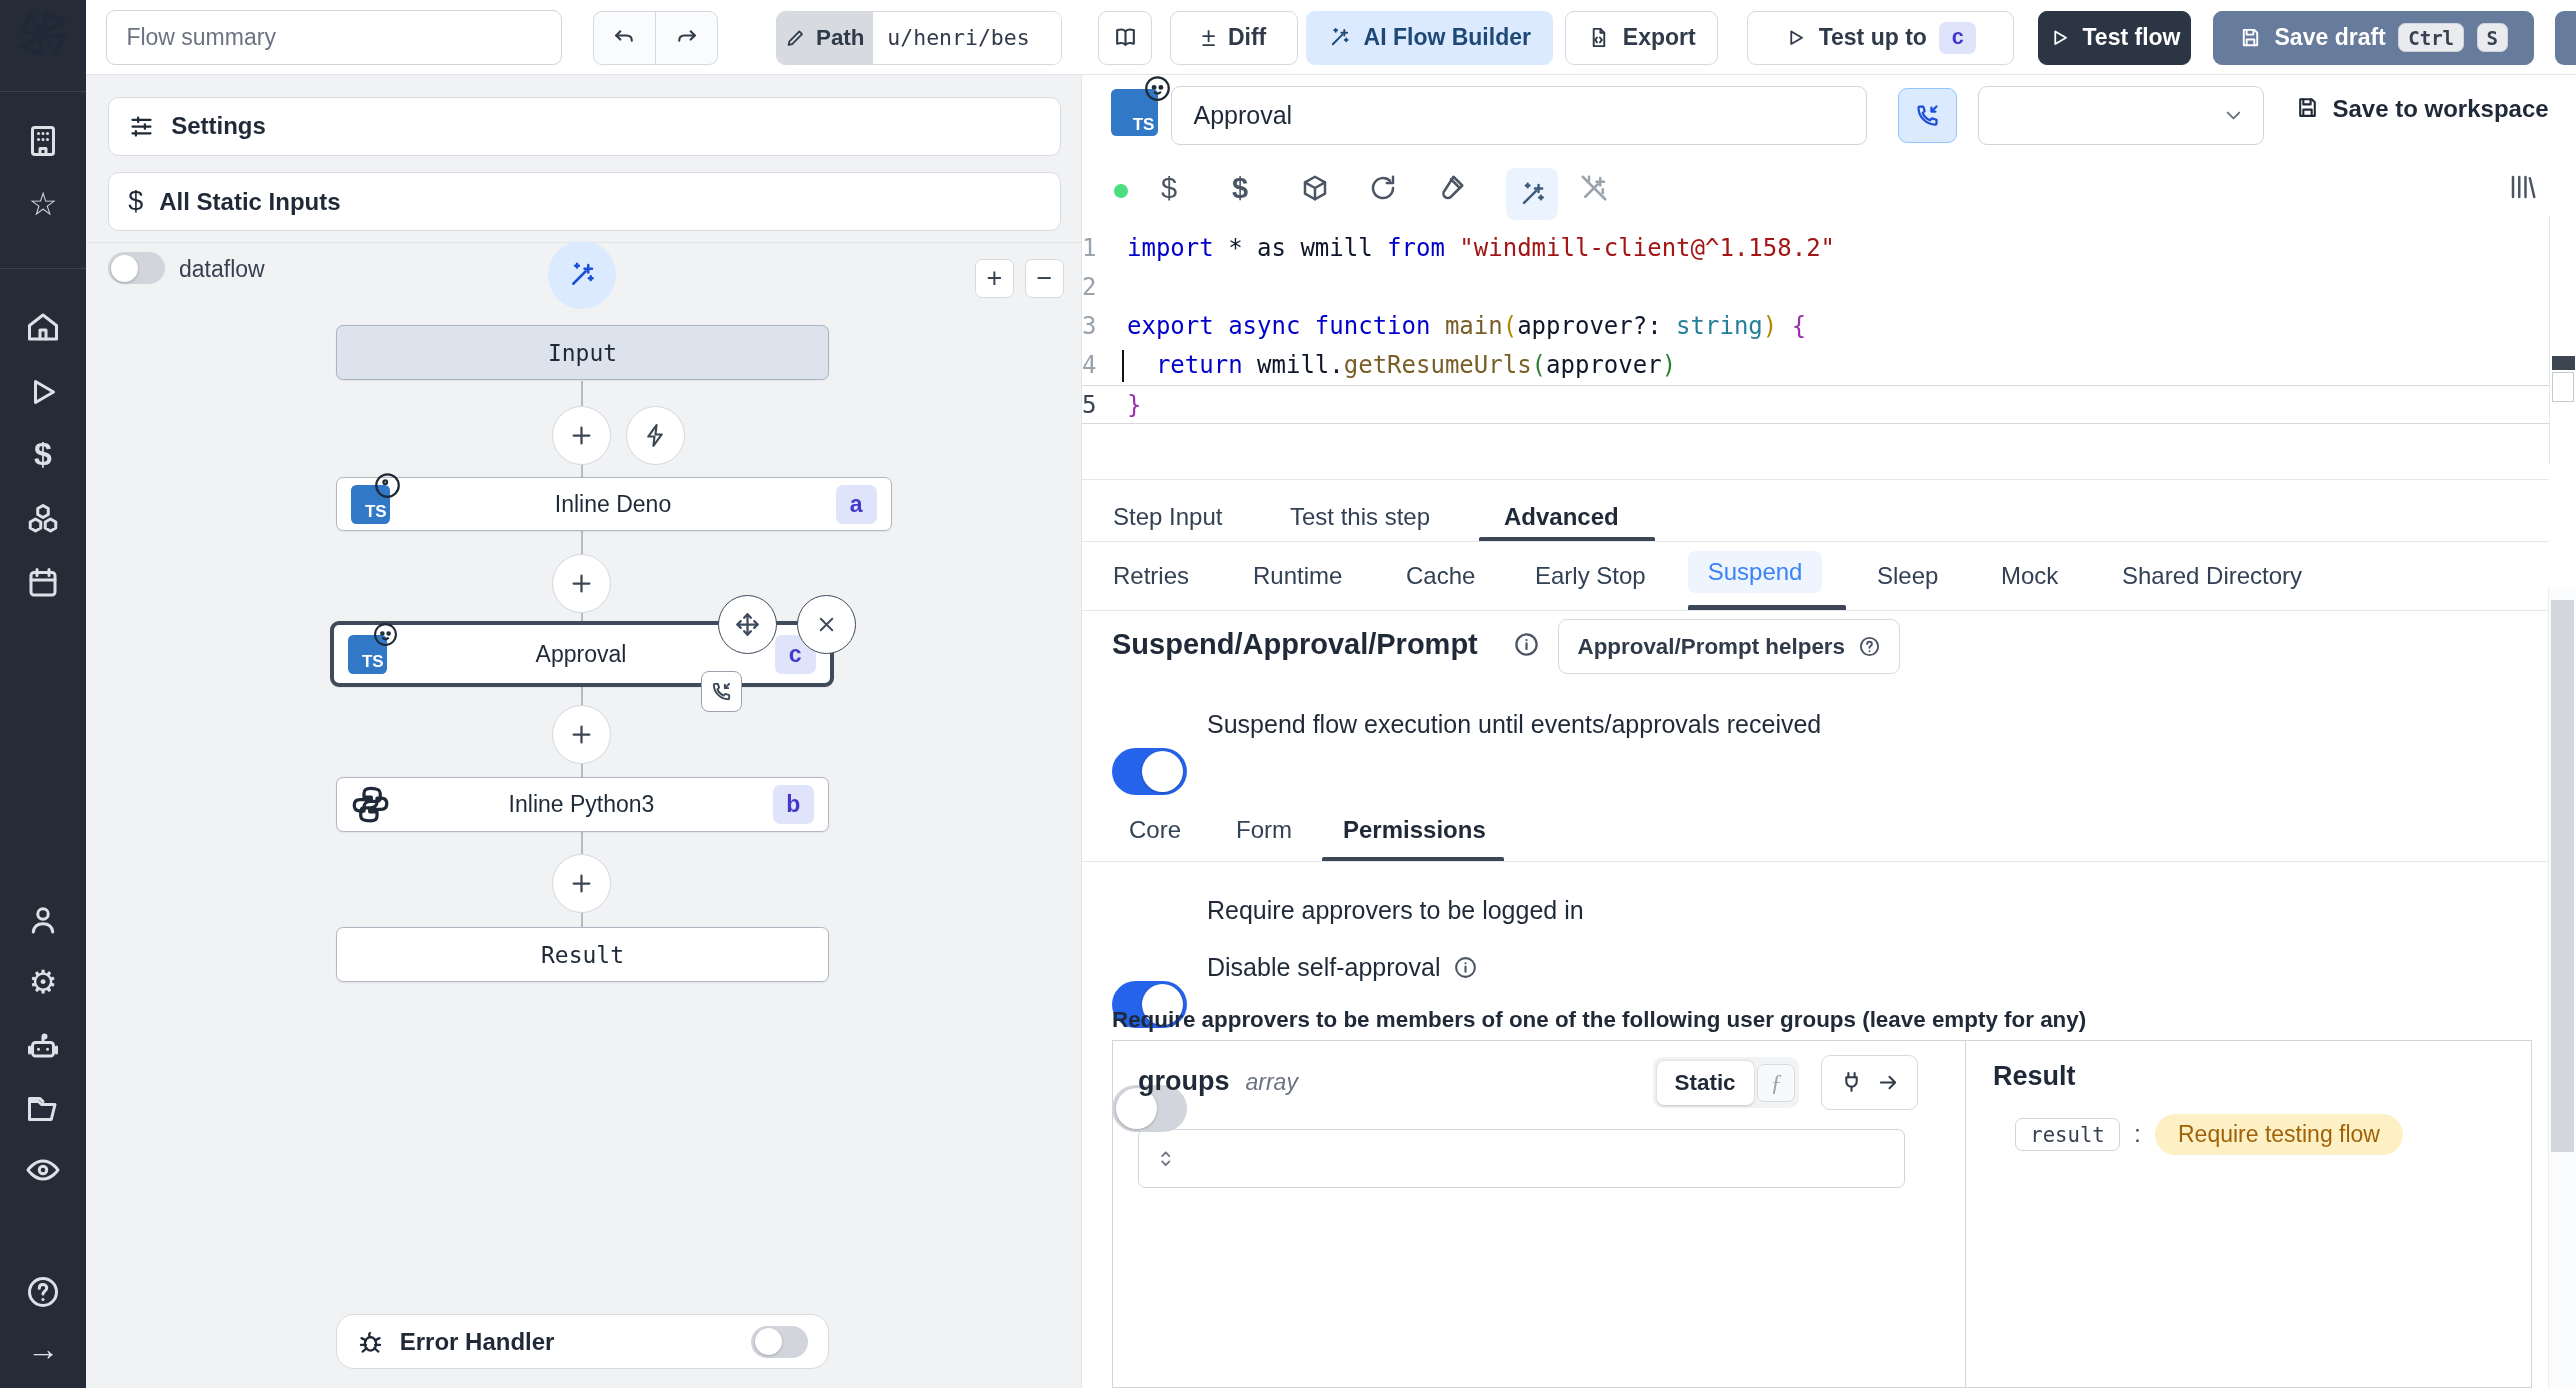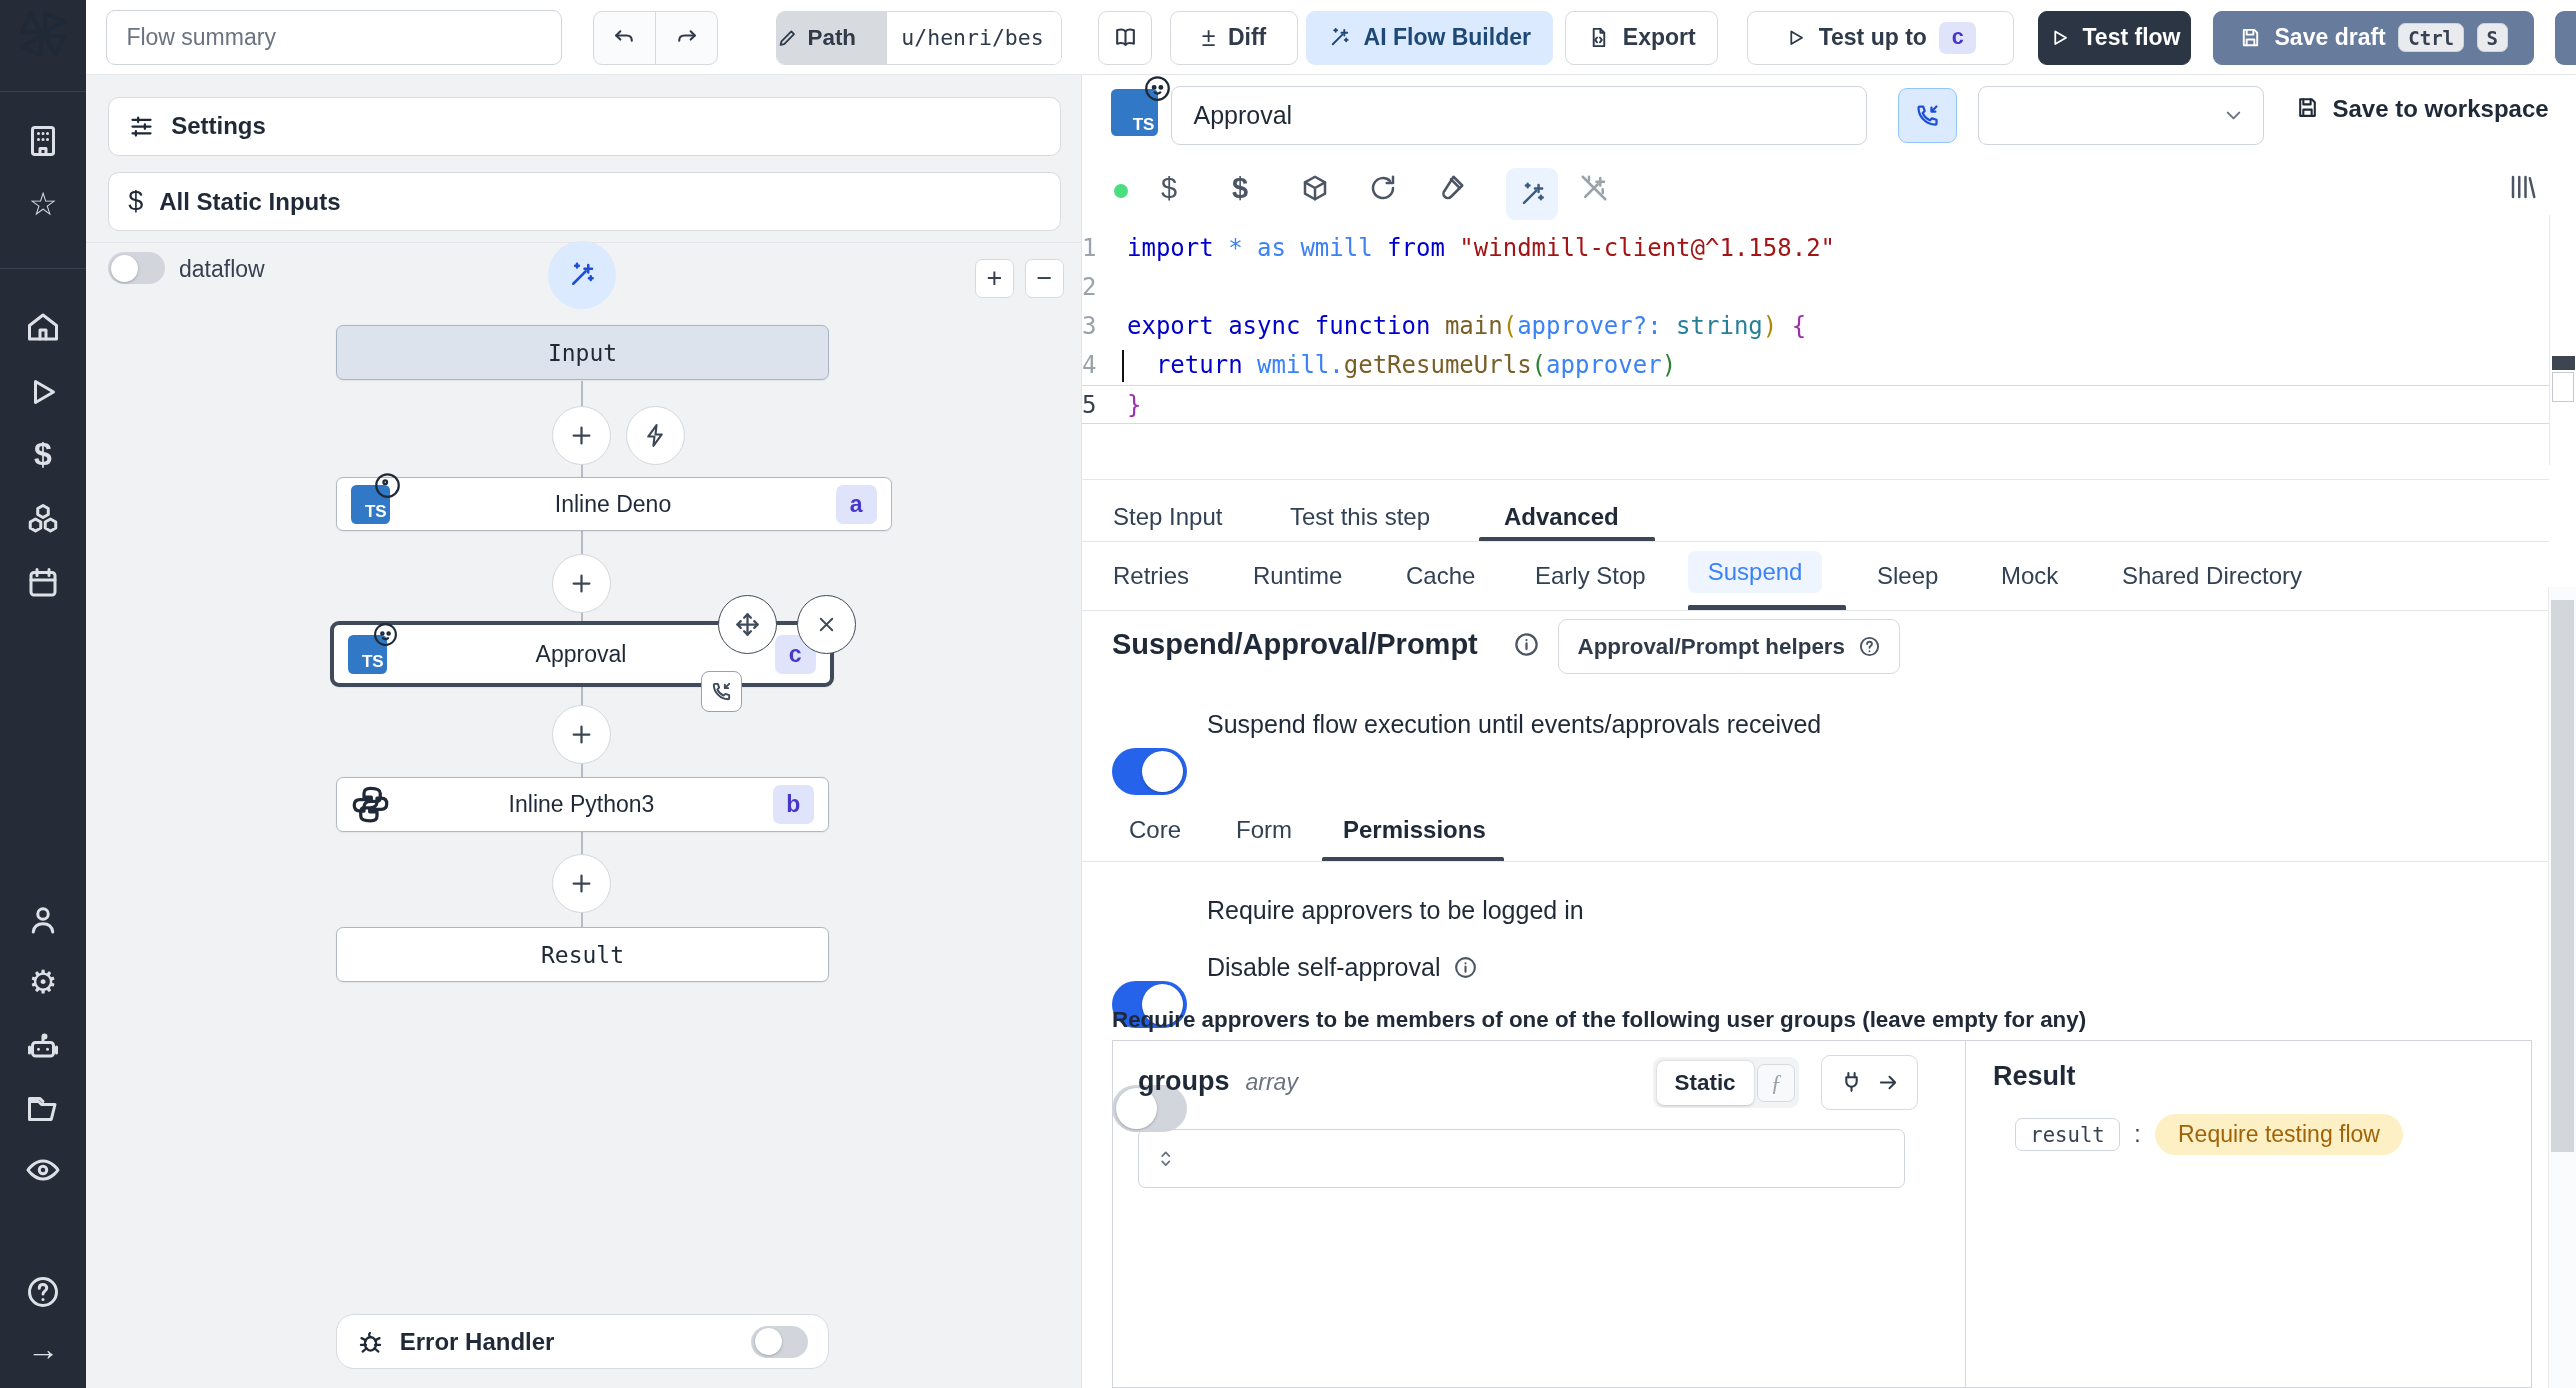--- a/index.html
+++ b/index.html
@@ -60,21 +60,21 @@
   .tab { font-size:24px; color:#334155; cursor:pointer; }
   .tab-underline { position:absolute; height:5.4px; background:#3c4654; border-radius:1.8px; }
   .hline { position:absolute; background:#e5e7eb; height:0.9px; }
   .code-line { display:flex; height:39px; line-height:39px; font-size:24px; }
   .code-line .ln { width:45px; text-align:right; color:#9aa2ab; padding-right:36px; flex:none;
      font-family:"DejaVu Sans Mono", monospace; }
   .code-line .lc { white-space:pre; font-family:"DejaVu Sans Mono", monospace; color:#111; position:relative;}
   .code-line.current { border-top:0.9px solid #d9d9d9; border-bottom:0.9px solid #d9d9d9; }
   .code-line.current .ln { color:#374151; }
   .kw{color:#0000cc;} .str{color:#a31515;} .fn{color:#795e26;margin-top:36px;} .ty{color:#267f99;}
-  .bg{color:#b08800;} .bp{color:#9b2fae;} .bgr{color:#2f8132;} .pl{color:#3b82f6;}
+  .bg{color:#b08800;} .bp{color:#9b2fae;} .bgr{color:#2f8132;} .pl{color:#0f172a;}
   .cursor { position:absolute; left:-5.4px; top:3.6px; width:2.7px; height:32px; background:#111; }
   .icbtn { color:#4b5563; }
   .pill-tab { background:#eef5ff; color:#3b82f6; border-radius:7.2px; padding:7.2px 19.7px; }
   .seg { background:#f2f3f5; border-radius:9px; display:flex; align-items:center; padding:3.6px; gap:3.6px; }
   .seg .on-chip { background:#fff; border-radius:7.2px; box-shadow:0 0.9px 2.7px rgba(0,0,0,.2);
     font-size:22.4px; font-weight:600; color:#1f2937; padding:9px 18px; }
   .seg .f-chip { width:38px; height:38px; border:0.9px solid #d6dade; border-radius:7.2px; color:#9aa2ab;
     display:flex; align-items:center; justify-content:center; font-family:"Liberation Serif", serif;
     font-style:italic; font-size:23px; background:#f8f9fa;}
   .chip { border:0.9px solid #cfd4da; border-radius:7.2px; padding:3.6px 14.3px; font-size:20.6px; color:#374151; }
@@ -175,21 +175,21 @@
         </svg>
     </div>
     <div style="flex:1;display:flex;align-items:center;justify-content:center;color:#2f3a4a">
       <svg class="ic" viewBox="0 0 24 24" style="width:25px;height:25px">
           <path d="M16 6l4 4-4 4"></path>
           <path d="M20 10H10c-3 0-5 2-5 5"></path>
         </svg>
     </div>
   </div>
   <div class="abs" style="left:690px;top:10.7px;width:286px;height:54px;border:0.9px solid #d6dade;border-radius:9px;display:flex;overflow:hidden">
-    <div style="width:110px;background:#d7dade;display:flex;align-items:center;gap:9px;font-size:22.4px;font-weight:600;color:#2f3a4a">
+    <div style="width:96px;background:#d7dade;display:flex;align-items:center;justify-content:center;gap:9px;font-size:22.4px;font-weight:600;color:#2f3a4a">
       <svg class="ic" viewBox="0 0 24 24" style="width:21.5px;height:21.5px">
           <path d="M4 20l4-1L19 8l-3-3L5 16z"></path>
         </svg>
       <span>Path</span>
     </div>
     <div class="mono" style="flex:1;display:flex;align-items:center;padding-left:14.3px;font-size:21.5px;color:#2f3a4a;background:#fff">u/henri/bes</div>
   </div>
   <div class="abs btn" style="left:1012px;top:10.7px;width:54px;height:54px">
     <svg class="ic" viewBox="0 0 24 24" style="width:25px;height:25px">
         <path d="M12 6c-2-2-5-2-8-1v13c3-1 6-1 8 1 2-2 5-2 8-1V5c-3-1-6-1-8 1z"></path>

